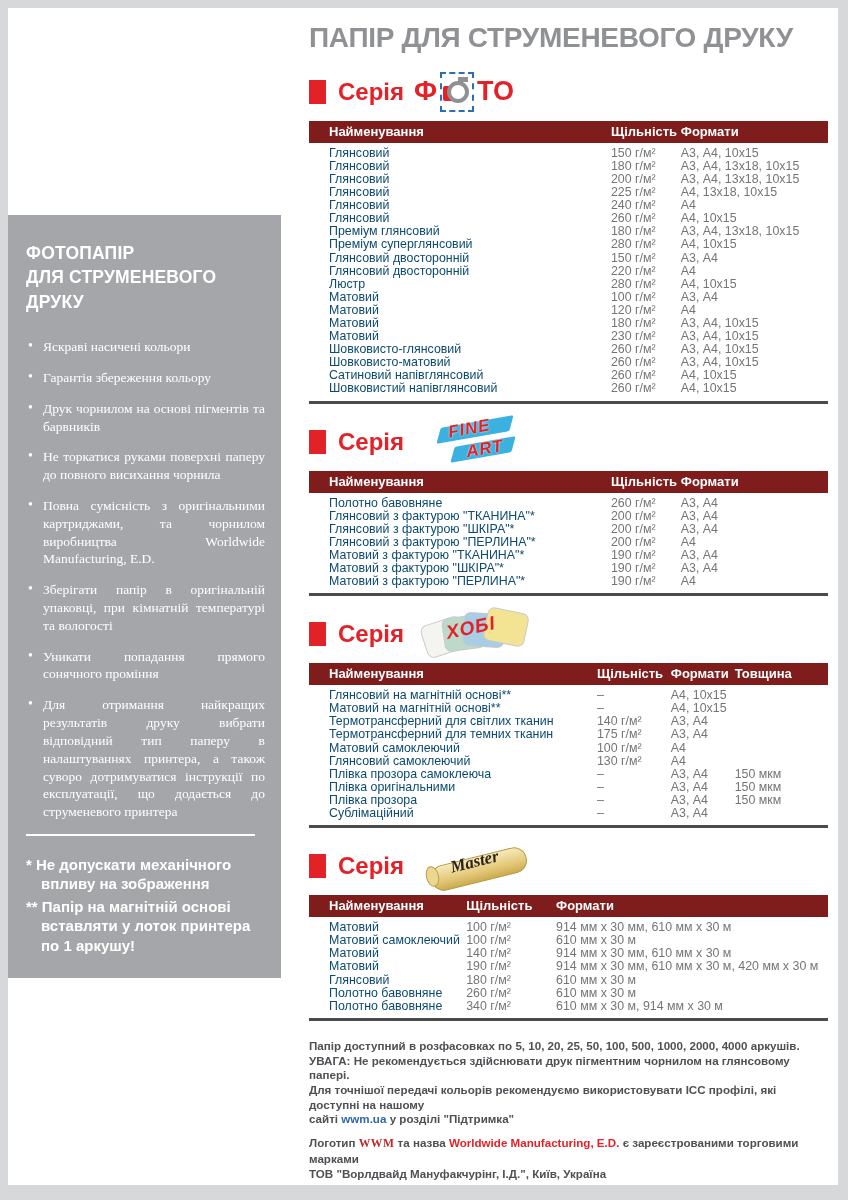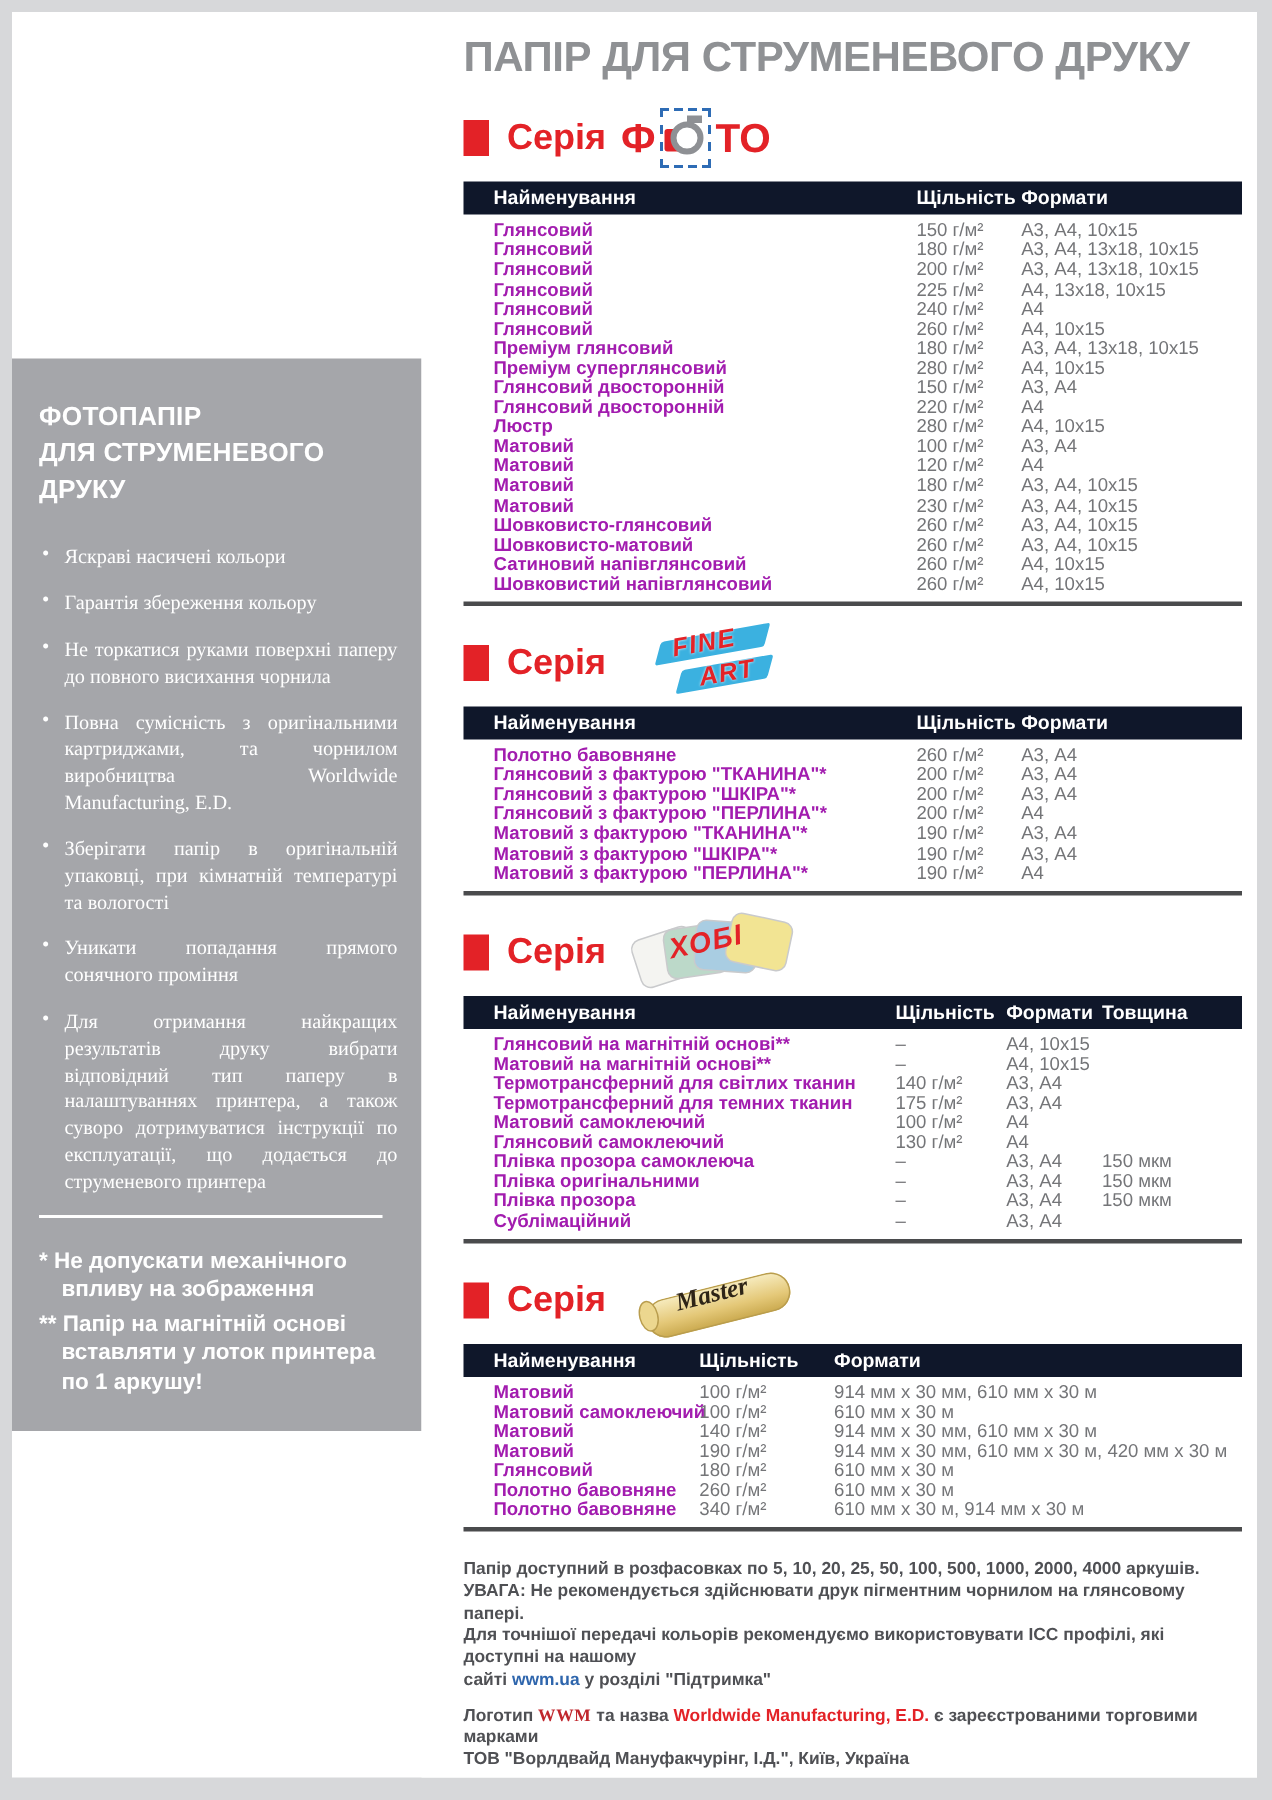--- a/index.html
+++ b/index.html
@@ -50,25 +50,25 @@
   .hb-text { position:absolute; top:8px; left:24px; transform:rotate(-12deg); color:#e32227; font-weight:bold; font-style:italic; font-size:19px; letter-spacing:1px; }
 
   
   .logo-master { position:relative; width:120px; height:52px; margin-left:8px; }
   .roll { position:absolute; top:16px; left:8px; width:98px; height:26px; background:linear-gradient(180deg,#f7ecc0,#e4c878 60%,#caa94e); border-radius:13px; transform:rotate(-14deg); box-shadow:inset 0 0 0 1px #b99d4e; }
   .roll-end { position:absolute; left:4px; top:26px; width:13px; height:21px; background:#ecd78f; border:1px solid #b99d4e; border-radius:50%; transform:rotate(-14deg); }
   .ms-text { position:absolute; top:12px; left:28px; transform:rotate(-14deg); font-family:"Liberation Serif", serif; font-style:italic; font-weight:bold; font-size:17px; color:#2e2417; }
 
   
   .table { width:100%; margin-bottom:14px; border-bottom:3px solid #4a4b4d; }
-  .t-head { background:#0f172a; color:#fff; font-weight:bold; font-size:13px; padding:3px 0 4px 20px; display:grid; align-items:center; }
+  .t-head { background:#7f1d1d; color:#fff; font-weight:bold; font-size:13px; padding:3px 0 4px 20px; display:grid; align-items:center; }
   .t-body { padding:4px 0 5px 20px; }
   .t-row { display:grid; line-height:13.1px; }
   .t-row span { font-size:12.4px; }
-  .t-name { font-weight:bold; color:#a21caf; white-space:nowrap; }
+  .t-name { font-weight:normal; color:#0c4a6e; white-space:nowrap; }
   .t-val { color:#747578; white-space:nowrap; }
   .cols-a .t-head, .cols-a .t-row { grid-template-columns:56.5% 14% 29.5%; }
   .cols-b .t-head, .cols-b .t-row { grid-template-columns:53.7% 14.8% 12.8% 18.7%; }
   .cols-c .t-head, .cols-c .t-row { grid-template-columns:27.5% 18% 54.5%; }
 
   
   .footer { margin-top:4px; font-size:11.6px; font-weight:bold; color:#4f5054; line-height:1.27; }
   .f-block2 { margin-top:9px; }
   .seg-link { color:#2f66ad; cursor:pointer; }
   .seg-red { color:#e32227; }
@@ -80,20 +80,21 @@
 <div class="page">
 
   <aside class="sidebar">
     <h2 class="sb-title">
       <div>ФОТОПАПІР</div>
       <div>ДЛЯ СТРУМЕНЕВОГО ДРУКУ</div>
     </h2>
     <ul class="bullets" id="bullets">
         <li>Яскраві насичені кольори</li>
         <li>Гарантія збереження кольору</li>
+        <li>Друк чорнилом на основі пігментів та барвників</li>
         <li>Не торкатися руками поверхні паперу до повного висихання чорнила</li>
         <li>Повна сумісність з оригінальними картриджами, та чорнилом виробництва Worldwide Manufacturing, E.D.</li>
         <li>Зберігати папір в оригінальній упаковці, при кімнатній температурі та вологості</li>
         <li>Уникати попадання прямого сонячного проміння</li>
         <li>Для отримання найкращих результатів друку вибрати відповідний тип паперу в налаштуваннях принтера, а також суворо дотримуватися інструкції по експлуатації, що додається до струменевого принтера</li>
       </ul>
     <div class="footnotes" id="footnotes">
         <div class="fn">* Не допускати механічного впливу на зображення</div>
         <div class="fn">** Папір на магнітній основі вставляти у лоток принтера по 1 аркушу!</div>
       </div>

